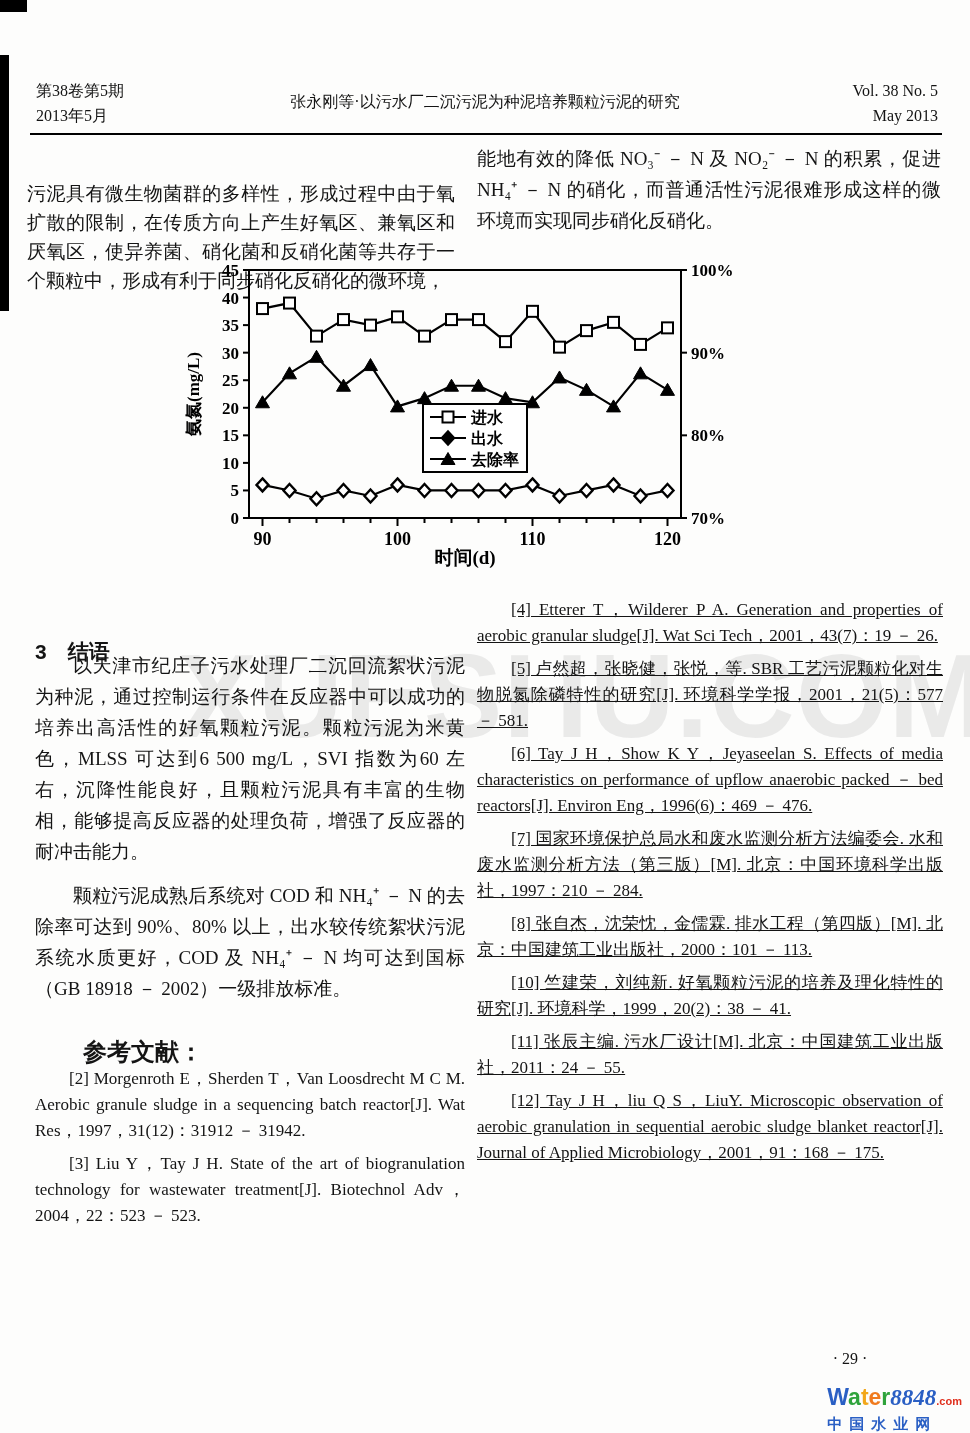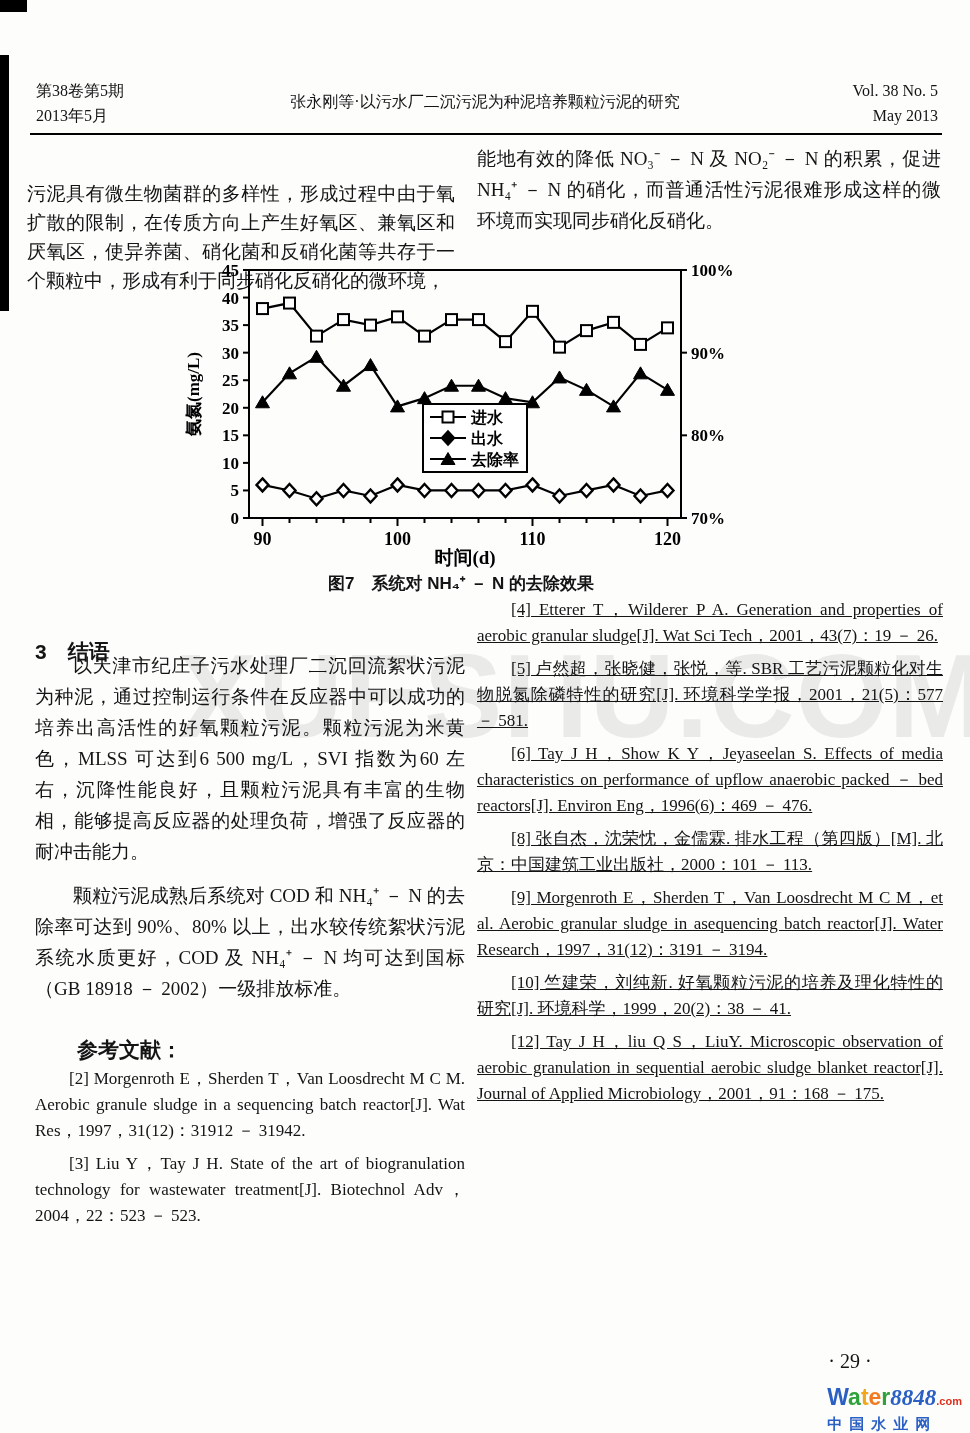--- a/index.html
+++ b/index.html
@@ -25,27 +25,27 @@
   .watermark{position:absolute;left:178px;top:628px;font-size:118px;font-weight:bold;
              color:#dedede;opacity:.6;font-family:"Liberation Sans",sans-serif;
              letter-spacing:1px;white-space:nowrap;z-index:1;pointer-events:none;}
   
   .sec-head{position:absolute;left:35px;top:638px;font-size:21px;font-weight:bold;
             font-family:"Liberation Sans",sans-serif;z-index:2;}
   .sec-para1{position:absolute;left:35px;top:650px;width:430px;font-size:19px;line-height:31px;
              text-align:justify;text-indent:2em;z-index:2;}
   .sec-para2{position:absolute;left:35px;top:880px;width:430px;font-size:19px;line-height:31px;
              text-align:justify;text-indent:2em;z-index:2;}
-  .ref-head{position:absolute;left:35px;top:1036px;font-size:21px;font-weight:bold;
+  .ref-head{position:absolute;left:35px;top:1036px;font-size:24px;font-weight:bold;
             text-indent:2em;font-family:"Liberation Sans",sans-serif;z-index:2;}
   .refs-left{position:absolute;left:35px;top:1066px;width:430px;z-index:2;}
   .refs-right{position:absolute;left:477px;top:597px;width:466px;z-index:2;text-decoration:underline;}
   .ref{font-size:17px;line-height:26px;text-align:justify;text-indent:2em;margin:0 0 7px 0;}
   
-  .page-num{position:absolute;left:790px;top:1350px;width:120px;text-align:center;font-size:20px;z-index:2;}
+  .page-num{position:absolute;left:790px;top:1350px;width:120px;text-align:center;font-size:16px;z-index:2;}
   .logo{position:absolute;right:8px;top:1385px;text-align:left;z-index:2;font-family:"Liberation Sans",sans-serif;}
   .logo-line1{font-size:23px;font-weight:bold;line-height:24px;white-space:nowrap;}
   .logo-num{font-style:italic;font-family:"Liberation Serif",serif;}
   .logo-com{font-size:11px;font-weight:bold;}
   .logo-line2{font-size:15px;font-weight:bold;letter-spacing:7px;line-height:22px;}
   svg text{font-family:"Liberation Serif",serif;}
 </style>
 </head>
 <body>
 
@@ -175,42 +175,42 @@
         <line x1="247" y1="161" x2="283" y2="161" stroke="#000" stroke-width="2.2"></line>
         <rect x="259.5" y="155.5" width="11" height="11" fill="#fff" stroke="#000" stroke-width="2"></rect>
         <text x="288" y="167" font-size="16" font-weight="bold" style="font-family: &quot;Liberation Sans&quot;, sans-serif;">进水</text>
         <line x1="247" y1="182" x2="283" y2="182" stroke="#000" stroke-width="2.2"></line>
         <polygon points="265,175.5 271,182 265,188.5 259,182" fill="#000" stroke="#000" stroke-width="2.4"></polygon>
         <text x="288" y="188" font-size="16" font-weight="bold" style="font-family: &quot;Liberation Sans&quot;, sans-serif;">出水</text>
         <line x1="247" y1="203" x2="283" y2="203" stroke="#000" stroke-width="2.2"></line>
         <polygon points="265,196.5 272,208.5 258,208.5" fill="#000" stroke="#000" stroke-width="1"></polygon>
         <text x="288" y="209" font-size="16" font-weight="bold" style="font-family: &quot;Liberation Sans&quot;, sans-serif;">去除率</text>
       </svg></div>
-  <div class="fig-caption">图7　系统对 NH₄⁺ － N 的去除效果</div>
 
   <div class="watermark">XUESHU.COM</div>
 
   <div class="sec-head">3　结语</div>
   <div class="sec-para1">以天津市纪庄子污水处理厂二沉回流絮状污泥为种泥，通过控制运行条件在反应器中可以成功的培养出高活性的好氧颗粒污泥。颗粒污泥为米黄色，MLSS 可达到6 500 mg/L，SVI 指数为60 左右，沉降性能良好，且颗粒污泥具有丰富的生物相，能够提高反应器的处理负荷，增强了反应器的耐冲击能力。</div>
   <div class="sec-para2">颗粒污泥成熟后系统对 COD 和 NH₄⁺ － N 的去除率可达到 90%、80% 以上，出水较传统絮状污泥系统水质更好，COD 及 NH₄⁺ － N 均可达到国标（GB 18918 － 2002）一级排放标准。</div>
 
   <div class="ref-head">参考文献：</div>
 
   <div class="refs-left">
     <p class="ref">[2] Morgenroth E，Sherden T，Van Loosdrecht M C M. Aerobic granule sludge in a sequencing batch reactor[J]. Wat Res，1997，31(12)：31912 － 31942.</p>
     <p class="ref">[3] Liu Y，Tay J H. State of the art of biogranulation technology for wastewater treatment[J]. Biotechnol Adv，2004，22：523 － 523.</p>
   </div>
 
   <div class="refs-right">
     <p class="ref">[4] Etterer T，Wilderer P A. Generation and properties of aerobic granular sludge[J]. Wat Sci Tech，2001，43(7)：19 － 26.</p>
     <p class="ref">[5] 卢然超，张晓健，张悦，等. SBR 工艺污泥颗粒化对生物脱氮除磷特性的研究[J]. 环境科学学报，2001，21(5)：577 － 581.</p>
     <p class="ref">[6] Tay J H，Show K Y，Jeyaseelan S. Effects of media characteristics on performance of upflow anaerobic packed － bed reactors[J]. Environ Eng，1996(6)：469 － 476.</p>
+    <p class="ref">[7] 国家环境保护总局水和废水监测分析方法编委会. 水和废水监测分析方法（第三版）[M]. 北京：中国环境科学出版社，1997：210 － 284.</p>
     <p class="ref">[8] 张自杰，沈荣忱，金儒霖. 排水工程（第四版）[M]. 北京：中国建筑工业出版社，2000：101 － 113.</p>
-    <p class="ref">[9] Morgenroth E，Sherden T，Van Loosdrecht M C M，et al. Aerobic granular sludge in asequencing batch reactor[J]. Water Research，1997，31(12)：3191 － 3194.</p>
     <p class="ref">[10] 竺建荣，刘纯新. 好氧颗粒污泥的培养及理化特性的研究[J]. 环境科学，1999，20(2)：38 － 41.</p>
+    <p class="ref">[11] 张辰主编. 污水厂设计[M]. 北京：中国建筑工业出版社，2011：24 － 55.</p>
     <p class="ref">[12] Tay J H，liu Q S，LiuY. Microscopic observation of aerobic granulation in sequential aerobic sludge blanket reactor[J]. Journal of Applied Microbiology，2001，91：168 － 175.</p>
   </div>
 
   <div class="page-num">· 29 ·</div>
 
   <div class="logo">
     <div class="logo-line1" id="logo-line1"><span style="color: rgb(42, 95, 196);">W</span><span style="color: rgb(47, 163, 59);">a</span><span style="color: rgb(242, 167, 27);">t</span><span style="color: rgb(240, 122, 29);">e</span><span style="color: rgb(47, 163, 59);">r</span><span class="logo-num" style="color: rgb(42, 95, 196);">8848</span><span class="logo-com" style="color: rgb(224, 48, 30);">.com</span></div>
     <div class="logo-line2" id="logo-line2" style="color: rgb(42, 95, 196);">中国水业网</div>
   </div>
 

